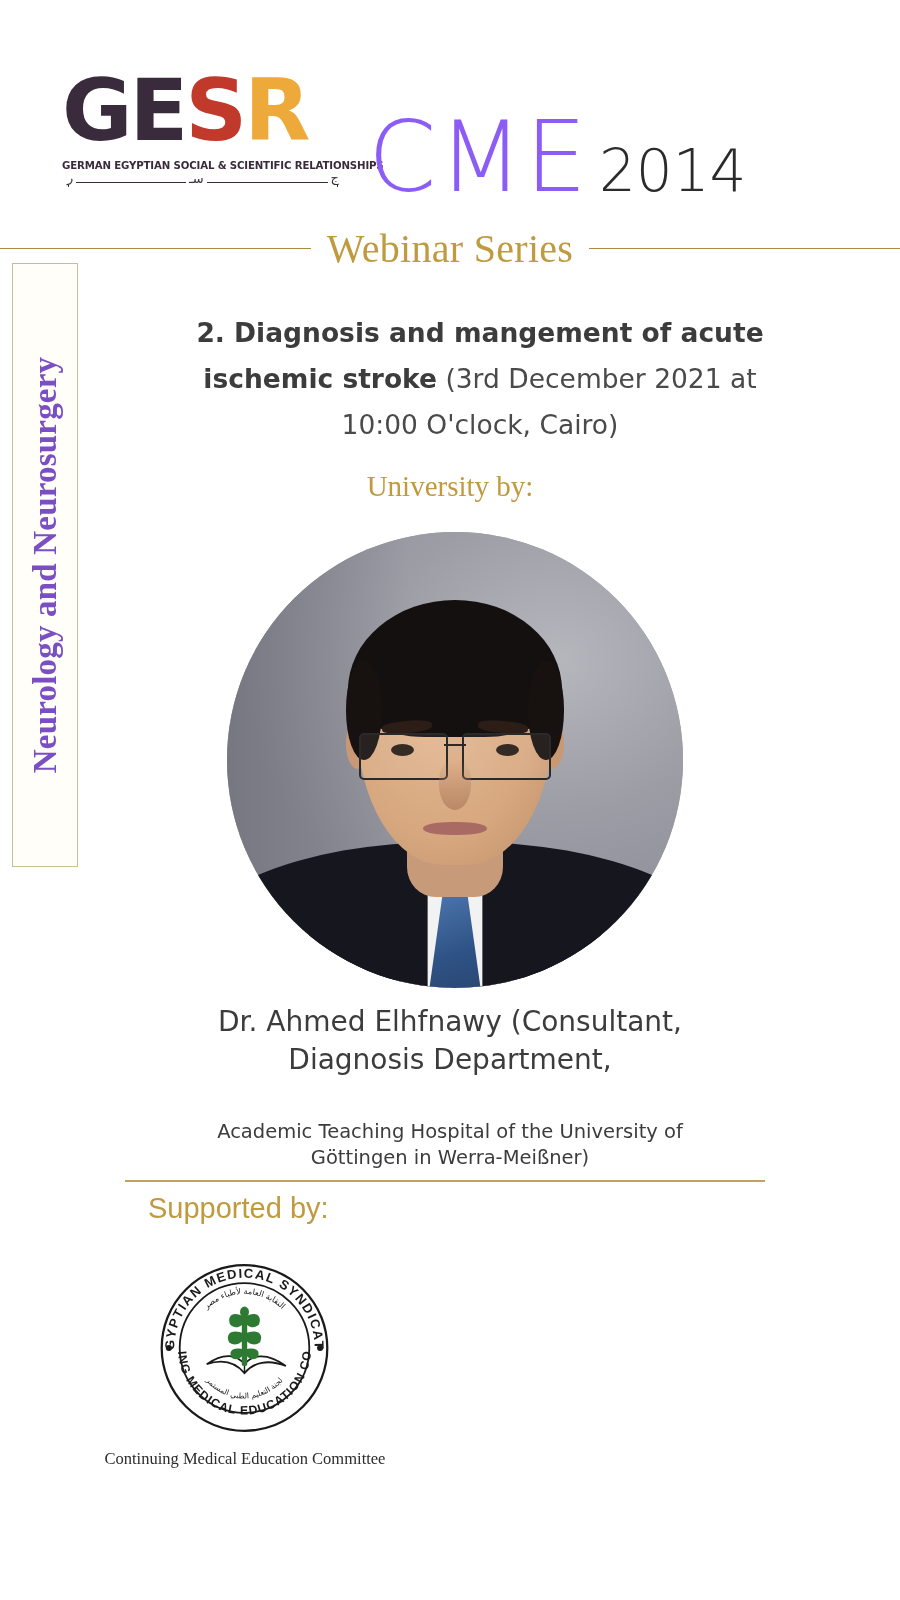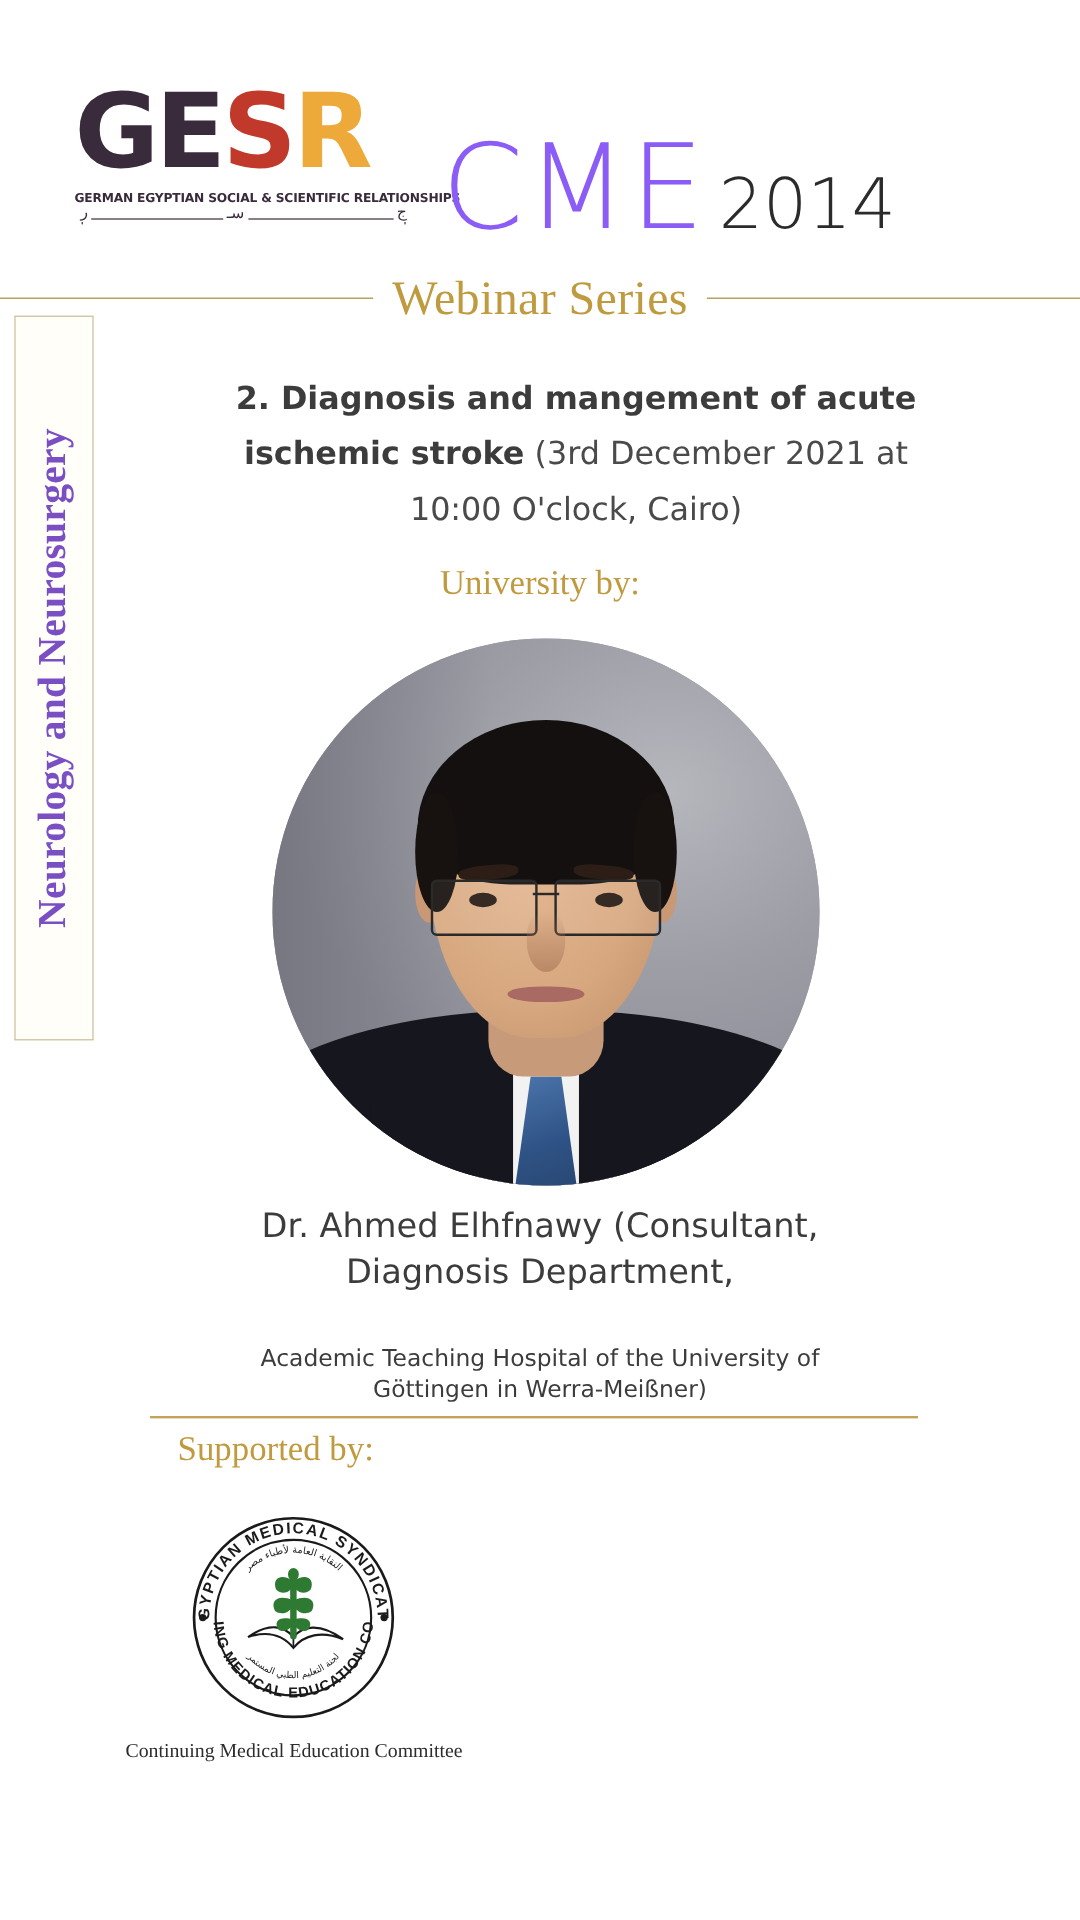--- a/index.html
+++ b/index.html
@@ -389,21 +389,21 @@
     width: 640px;
     height: 1.6px;
     background: #c3a25c;
   }
 
   
   #supported-by {
     position: absolute;
     left: 148px;
     top: 1192px;
-    font-family: Liberation Serif, serif;
+    font-family: Liberation Sans, sans-serif;
     font-size: 29px;
     color: #c09a3e;
   }
 
   
   #ems-logo {
     position: absolute;
     left: 152px;
     top: 1258px;
     width: 185px;

